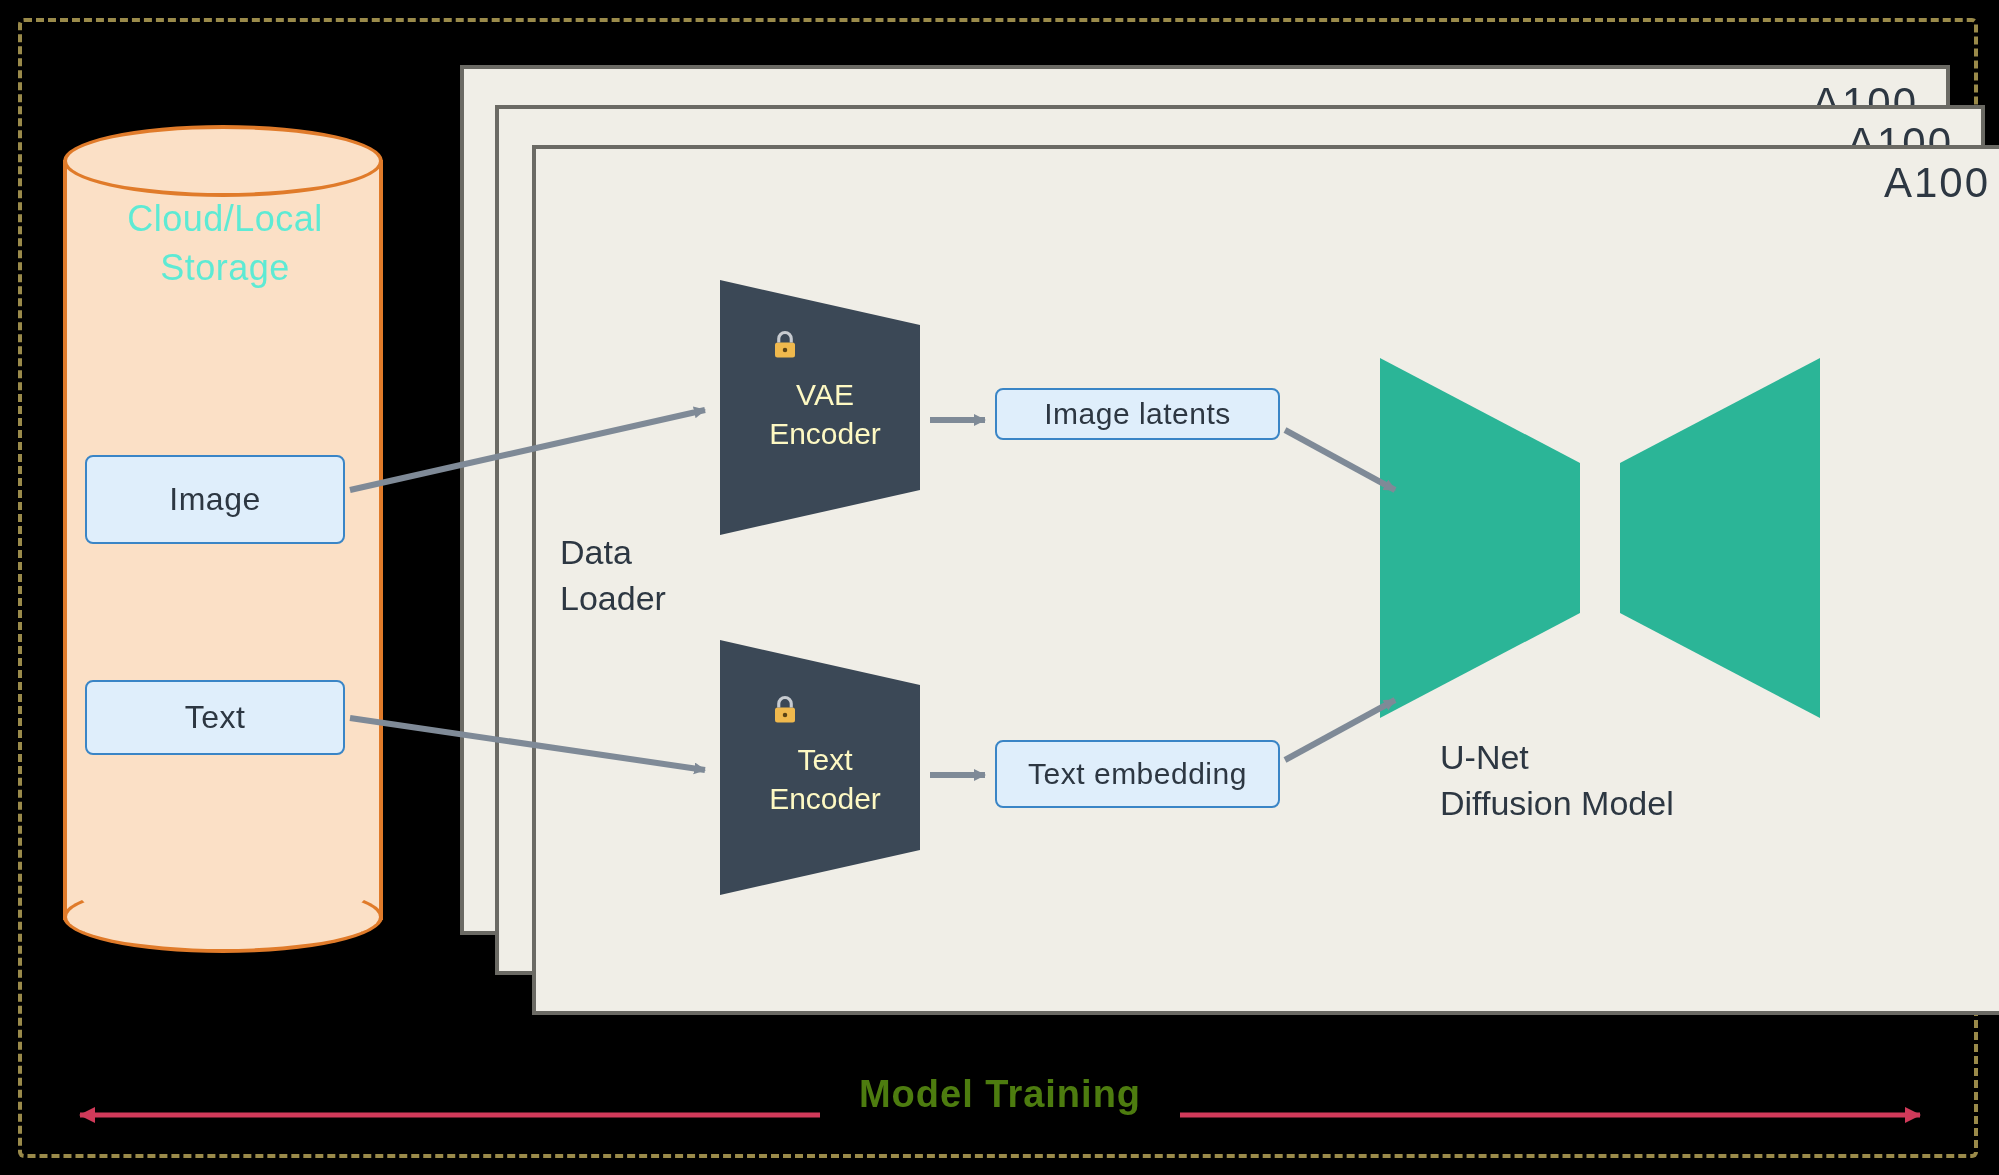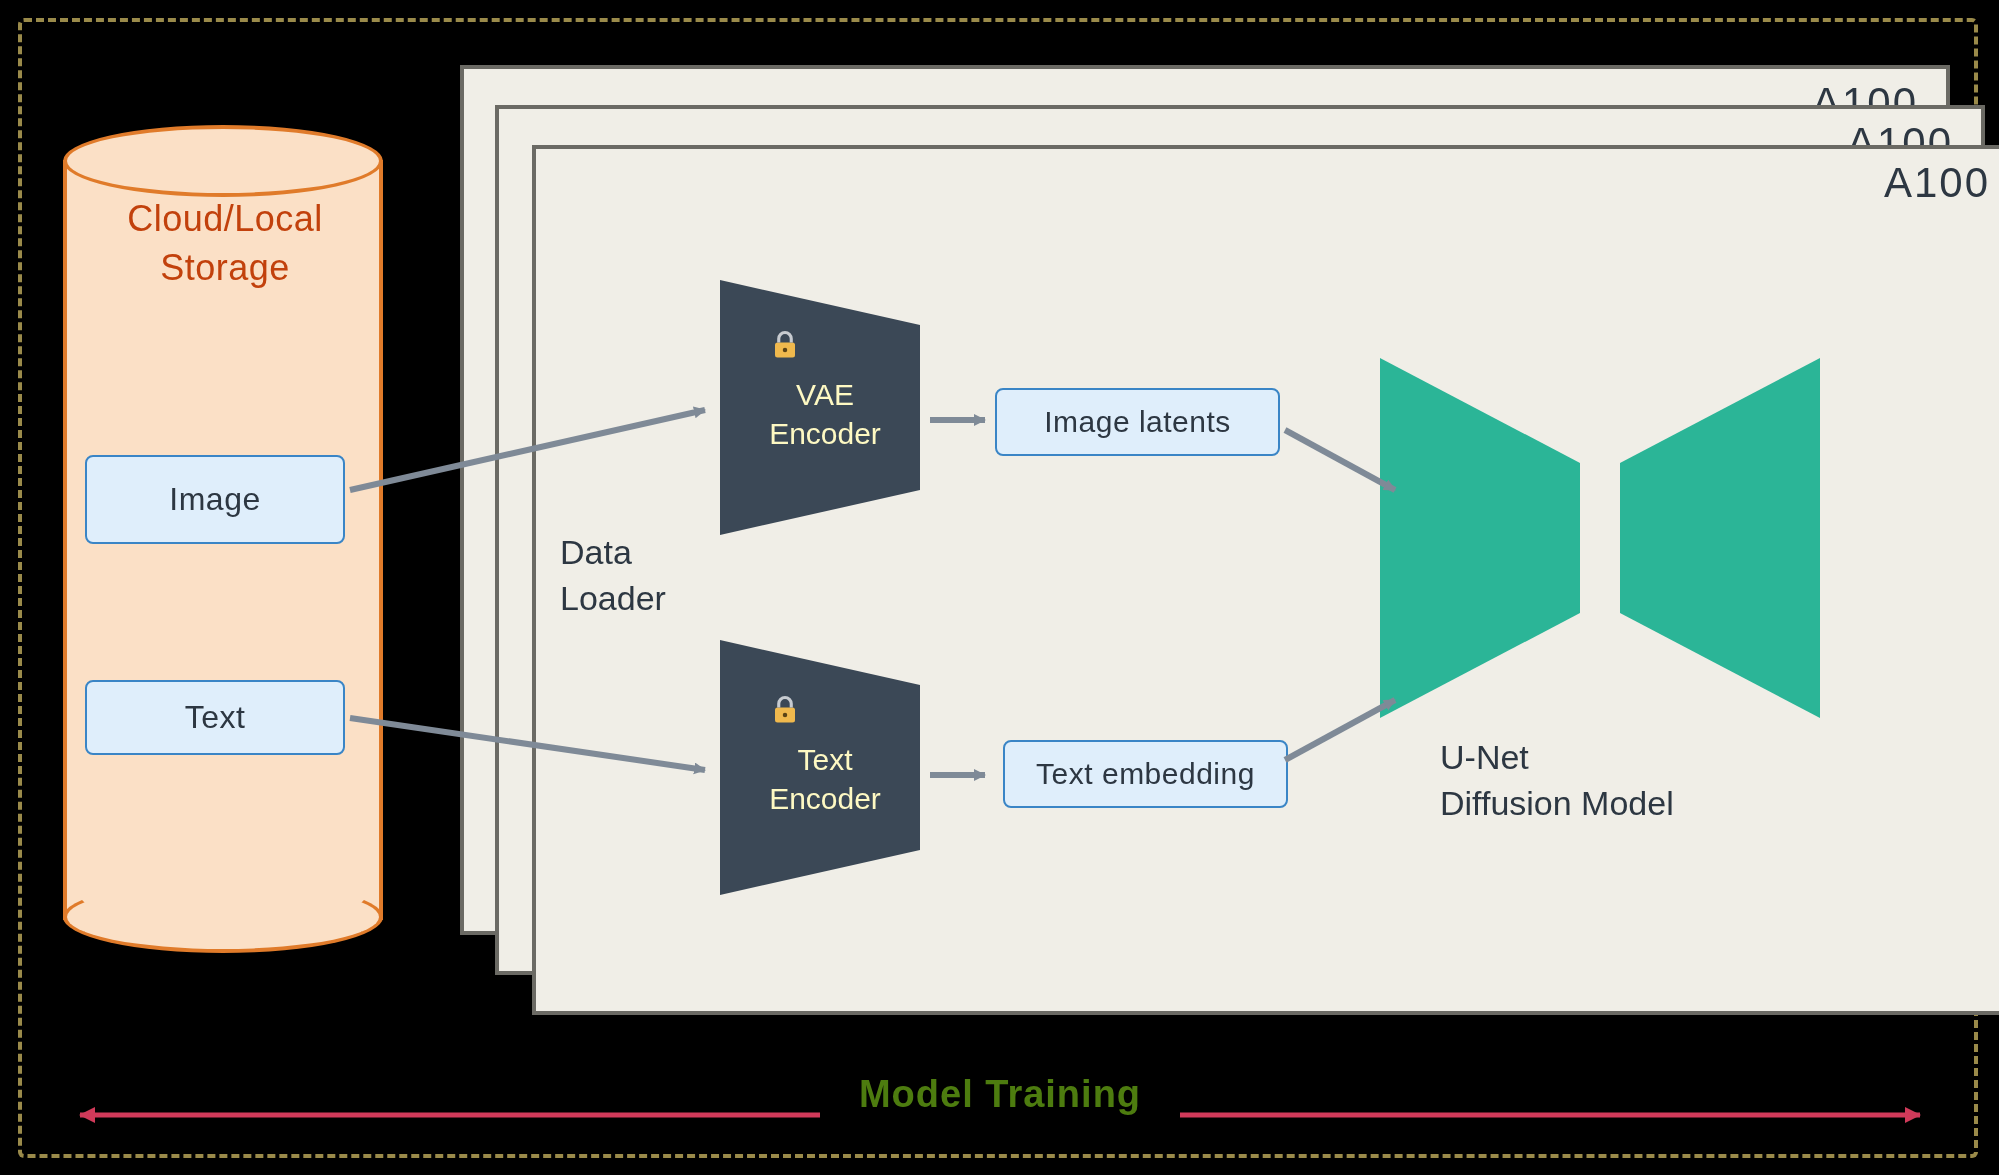--- a/index.html
+++ b/index.html
@@ -16,21 +16,21 @@
     left: 18px; top: 18px;
     width: 1960px; height: 1140px;
     border: 4px dashed #9a8a4a;
     border-radius: 6px;
   }
   .storage-label {
     position: absolute;
     left: 85px; top: 195px;
     width: 280px;
     text-align: center;
-    color: #c2410c;
+    color: #5eead4;
     font-size: 36px;
     line-height: 1.35;
     letter-spacing: 0.5px;
   }
   
   .cylinder {
     position: absolute;
     left: 63px; top: 125px;
     width: 320px; height: 820px;
   }
@@ -112,22 +112,22 @@
     line-height: 1.3;
     width: 150px;
     pointer-events:none;
   }
   .lock-icon {
     position: absolute;
     width: 30px; height: 30px;
     pointer-events:none;
   }
 
-  .latents-box   { left: 995px; top: 388px; width: 285px; height: 68px; font-size:30px; }
-  .embedding-box { left: 995px; top: 740px; width: 285px; height: 68px; font-size:30px;margin-left:8px; }
+  .latents-box   { left: 995px; top: 388px; width: 285px; height: 52px; font-size:30px; }
+  .embedding-box { left: 995px; top: 740px; width: 285px; height: 68px; font-size:30px; }
 
   
   .unet-svg { position: absolute; left: 1380px; top: 358px; }
   .unet-label {
     position: absolute;
     left: 1440px; top: 735px;
     width: 320px;
     text-align: left;
     color: #2d3742;
     font-size: 34px;

